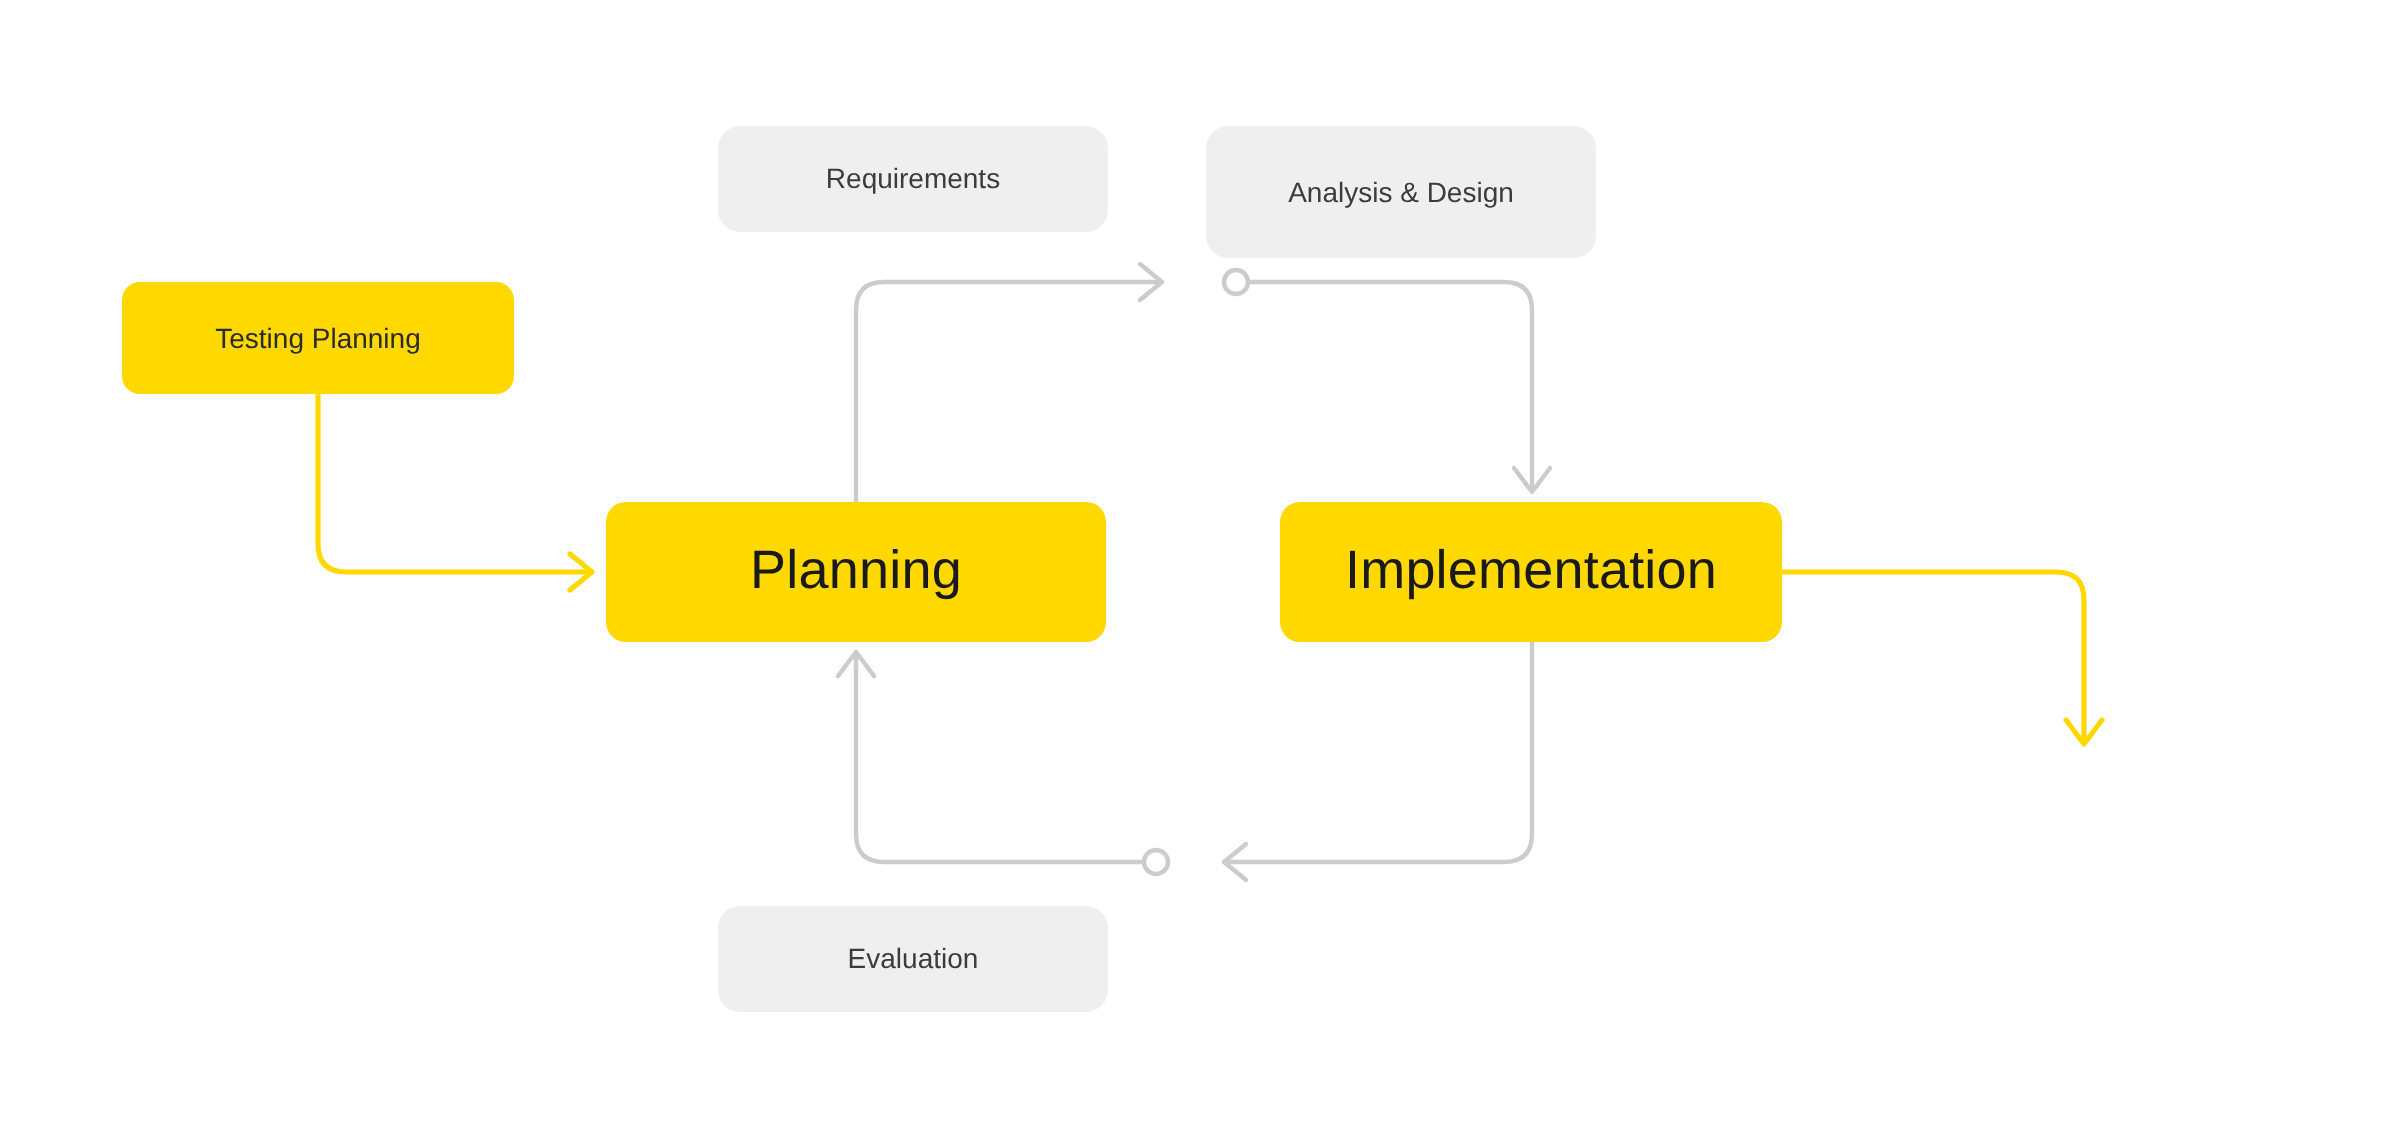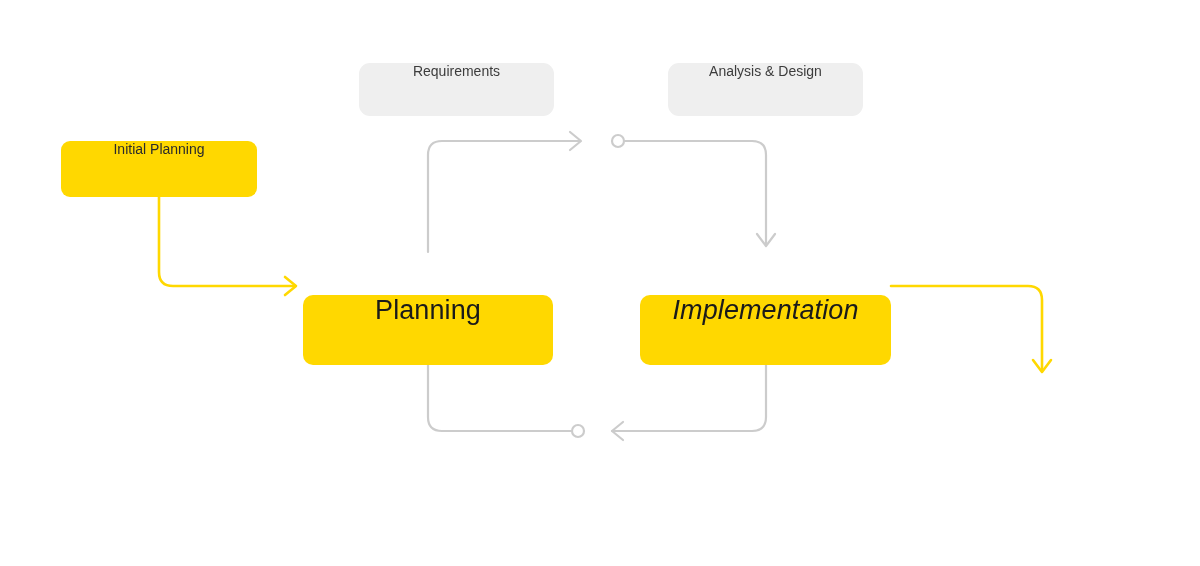--- a/index.html
+++ b/index.html
@@ -22,54 +22,54 @@
     position: absolute;
     left: 0;
     top: 0;
     width: 1200px;
     height: 566px;
   }
   .node {
     position: absolute;
     box-sizing: border-box;
     display: flex;
+    align-items: center;
     justify-content: center;
     text-align: center;
     line-height: 1.15;
     color: #2b2b2b;
     z-index: 2;
   }
   .node-primary {
     background: #ffd800;
     border-radius: 10px;
-    margin-top: 44px;
   }
   .node-secondary {
     background: #ffd800;
     border-radius: 9px;
     font-size: 14px;
   }
   .node-phase {
     background: #efefef;
     border-radius: 11px;
     font-size: 14px;
     color: #3c3c3c;
   }
   .node-main-label {
     font-size: 27px;
     color: #1a1a1a;
     letter-spacing: 0.1px;
   }
   
   #node-initial-planning { left: 61px;  top: 141px; width: 196px; height: 56px; }
   #node-planning         { left: 303px; top: 251px; width: 250px; height: 70px; }
-  #node-implementation   { left: 640px; top: 251px; width: 251px; height: 70px; font-style: italic; }
+  #node-implementation   { left: 640px; top: 251px; width: 251px; height: 70px; }
   #node-deployment       { left: 944px; top: 377px; width: 196px; height: 54px; }
   #node-requirements     { left: 359px; top: 63px;  width: 195px; height: 53px; }
-  #node-analysis-design  { left: 668px; top: 63px;  width: 195px; height: 53px; }
+  #node-analysis-design  { left: 603px; top: 63px;  width: 195px; height: 66px; }
   #node-evaluation       { left: 359px; top: 453px; width: 195px; height: 53px; }
   #node-testing          { left: 640px; top: 453px; width: 195px; height: 53px; }
 </style>
 </head>
 <body>
 
 <div id="canvas">
 
   <svg id="edges" viewBox="0 0 1200 566">
 
@@ -94,35 +94,38 @@
       <path d="M419 338 L428 326 L437 338" fill="none" stroke="#cccccc" stroke-width="2.2" stroke-linecap="round" stroke-linejoin="round"></path>
     </g>
 
     <g>
       <path d="M891 286 L1028 286 Q1042 286 1042 300 L1042 371" fill="none" stroke="#ffd800" stroke-width="2.6" stroke-linecap="round" stroke-linejoin="round"></path>
       <path d="M1033 360 L1042 372 L1051 360" fill="none" stroke="#ffd800" stroke-width="2.6" stroke-linecap="round" stroke-linejoin="round"></path>
     </g>
   </svg>
 
   <div class="node node-secondary" id="node-initial-planning">
-    <span>Initial Planning</span>
+    <span>Testing Planning</span>
   </div>
 
   <div class="node node-primary" id="node-planning">
     <span class="node-main-label">Planning</span>
   </div>
 
   <div class="node node-primary" id="node-implementation">
     <span class="node-main-label">Implementation</span>
   </div>
 
 
   <div class="node node-phase" id="node-requirements">
     <span>Requirements</span>
   </div>
 
   <div class="node node-phase" id="node-analysis-design">
     <span>Analysis &amp; Design</span>
   </div>
 
+  <div class="node node-phase" id="node-evaluation">
+    <span>Evaluation</span>
+  </div>
 
 
 </div>
 
 </body></html>

